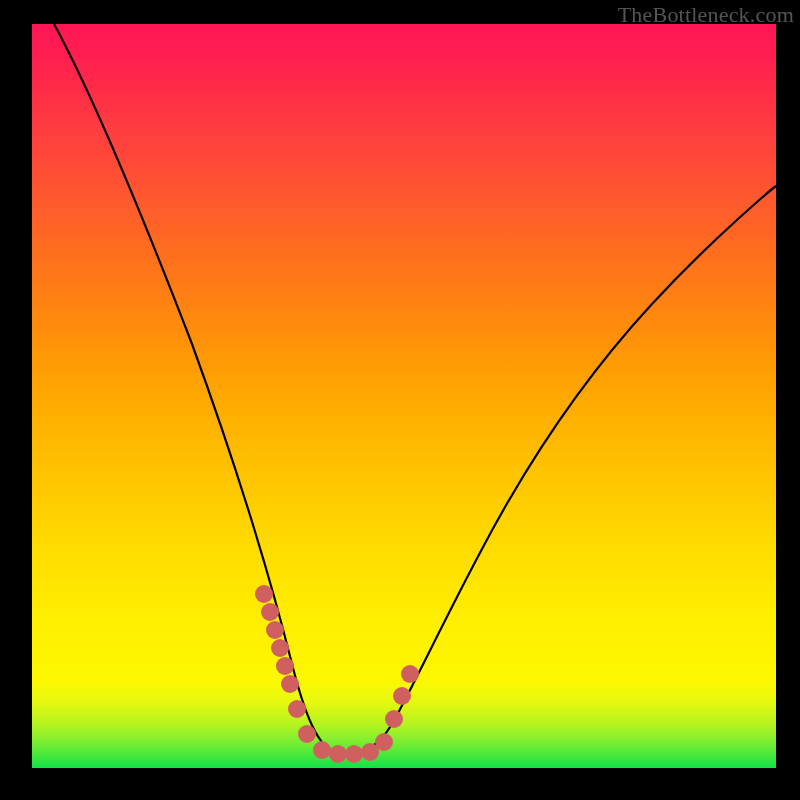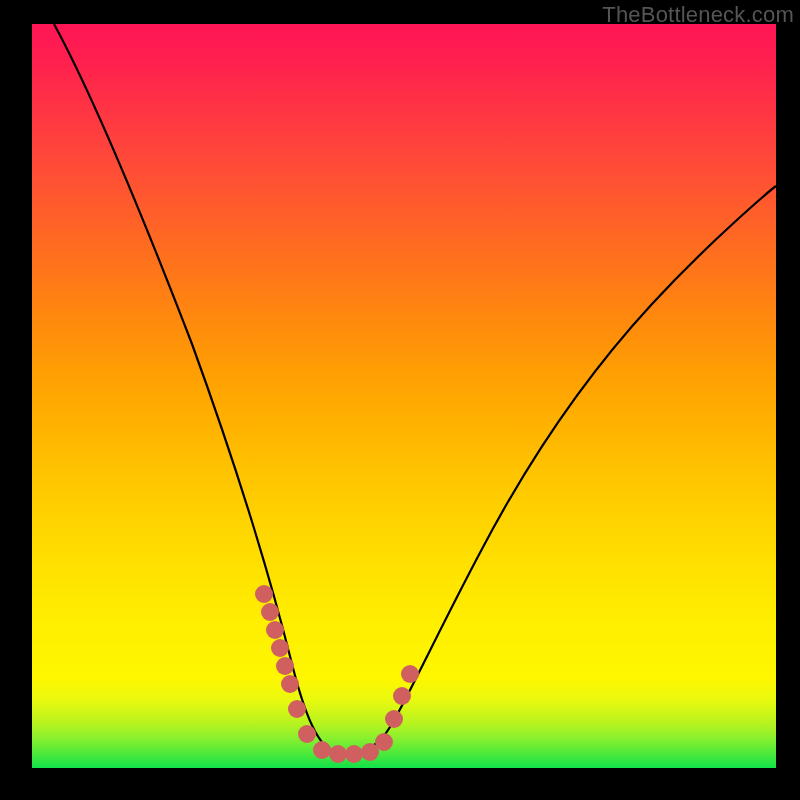--- a/index.html
+++ b/index.html
@@ -36,21 +36,21 @@
       #ff4839 82%,
       #ff3344 89%,
       #ff204e 95%,
       #ff1556 100%
     );
   }
   .watermark {
     position: absolute;
     top: 2px;
     right: 6px;
-    font-family: Liberation Sans, sans-serif;
+    font-family: Liberation Serif, serif;
     font-size: 22px;
     color: #555;
     font-weight: 400;
     letter-spacing: 0.2px;
   }
   .curve-svg {
     position: absolute;
     left: 0; top: 0;
     width: 744px; height: 744px;
   }

